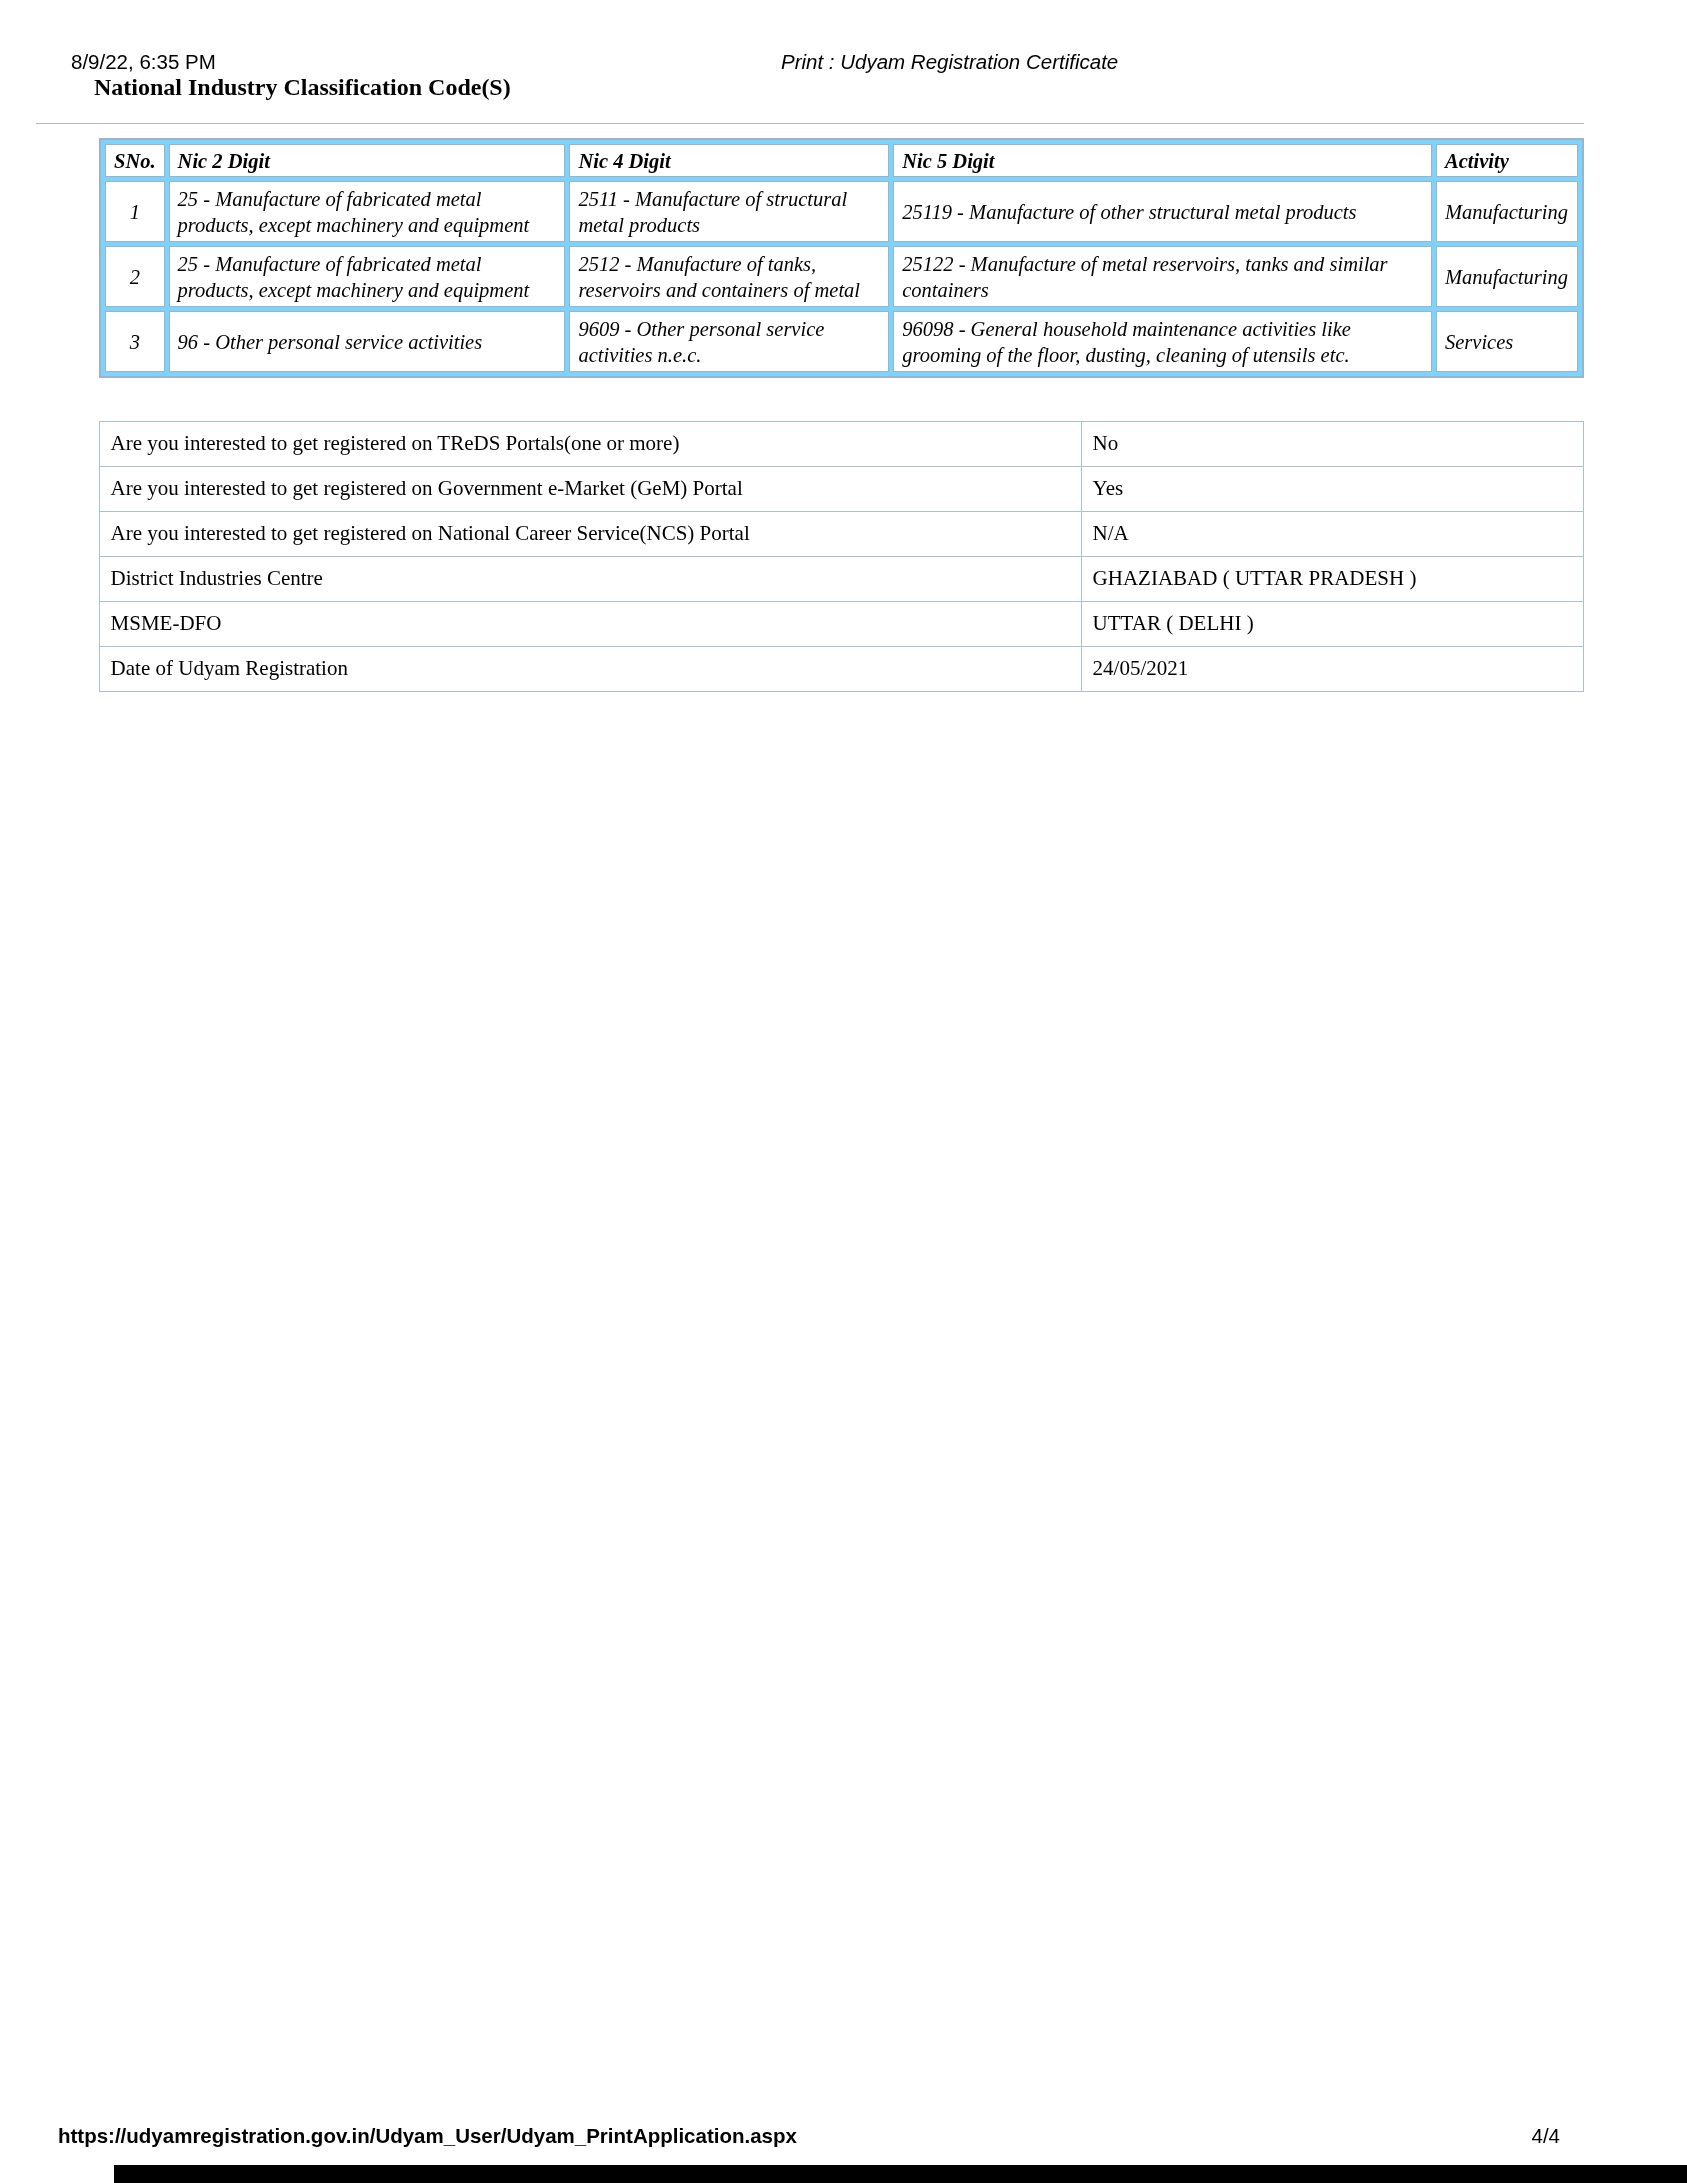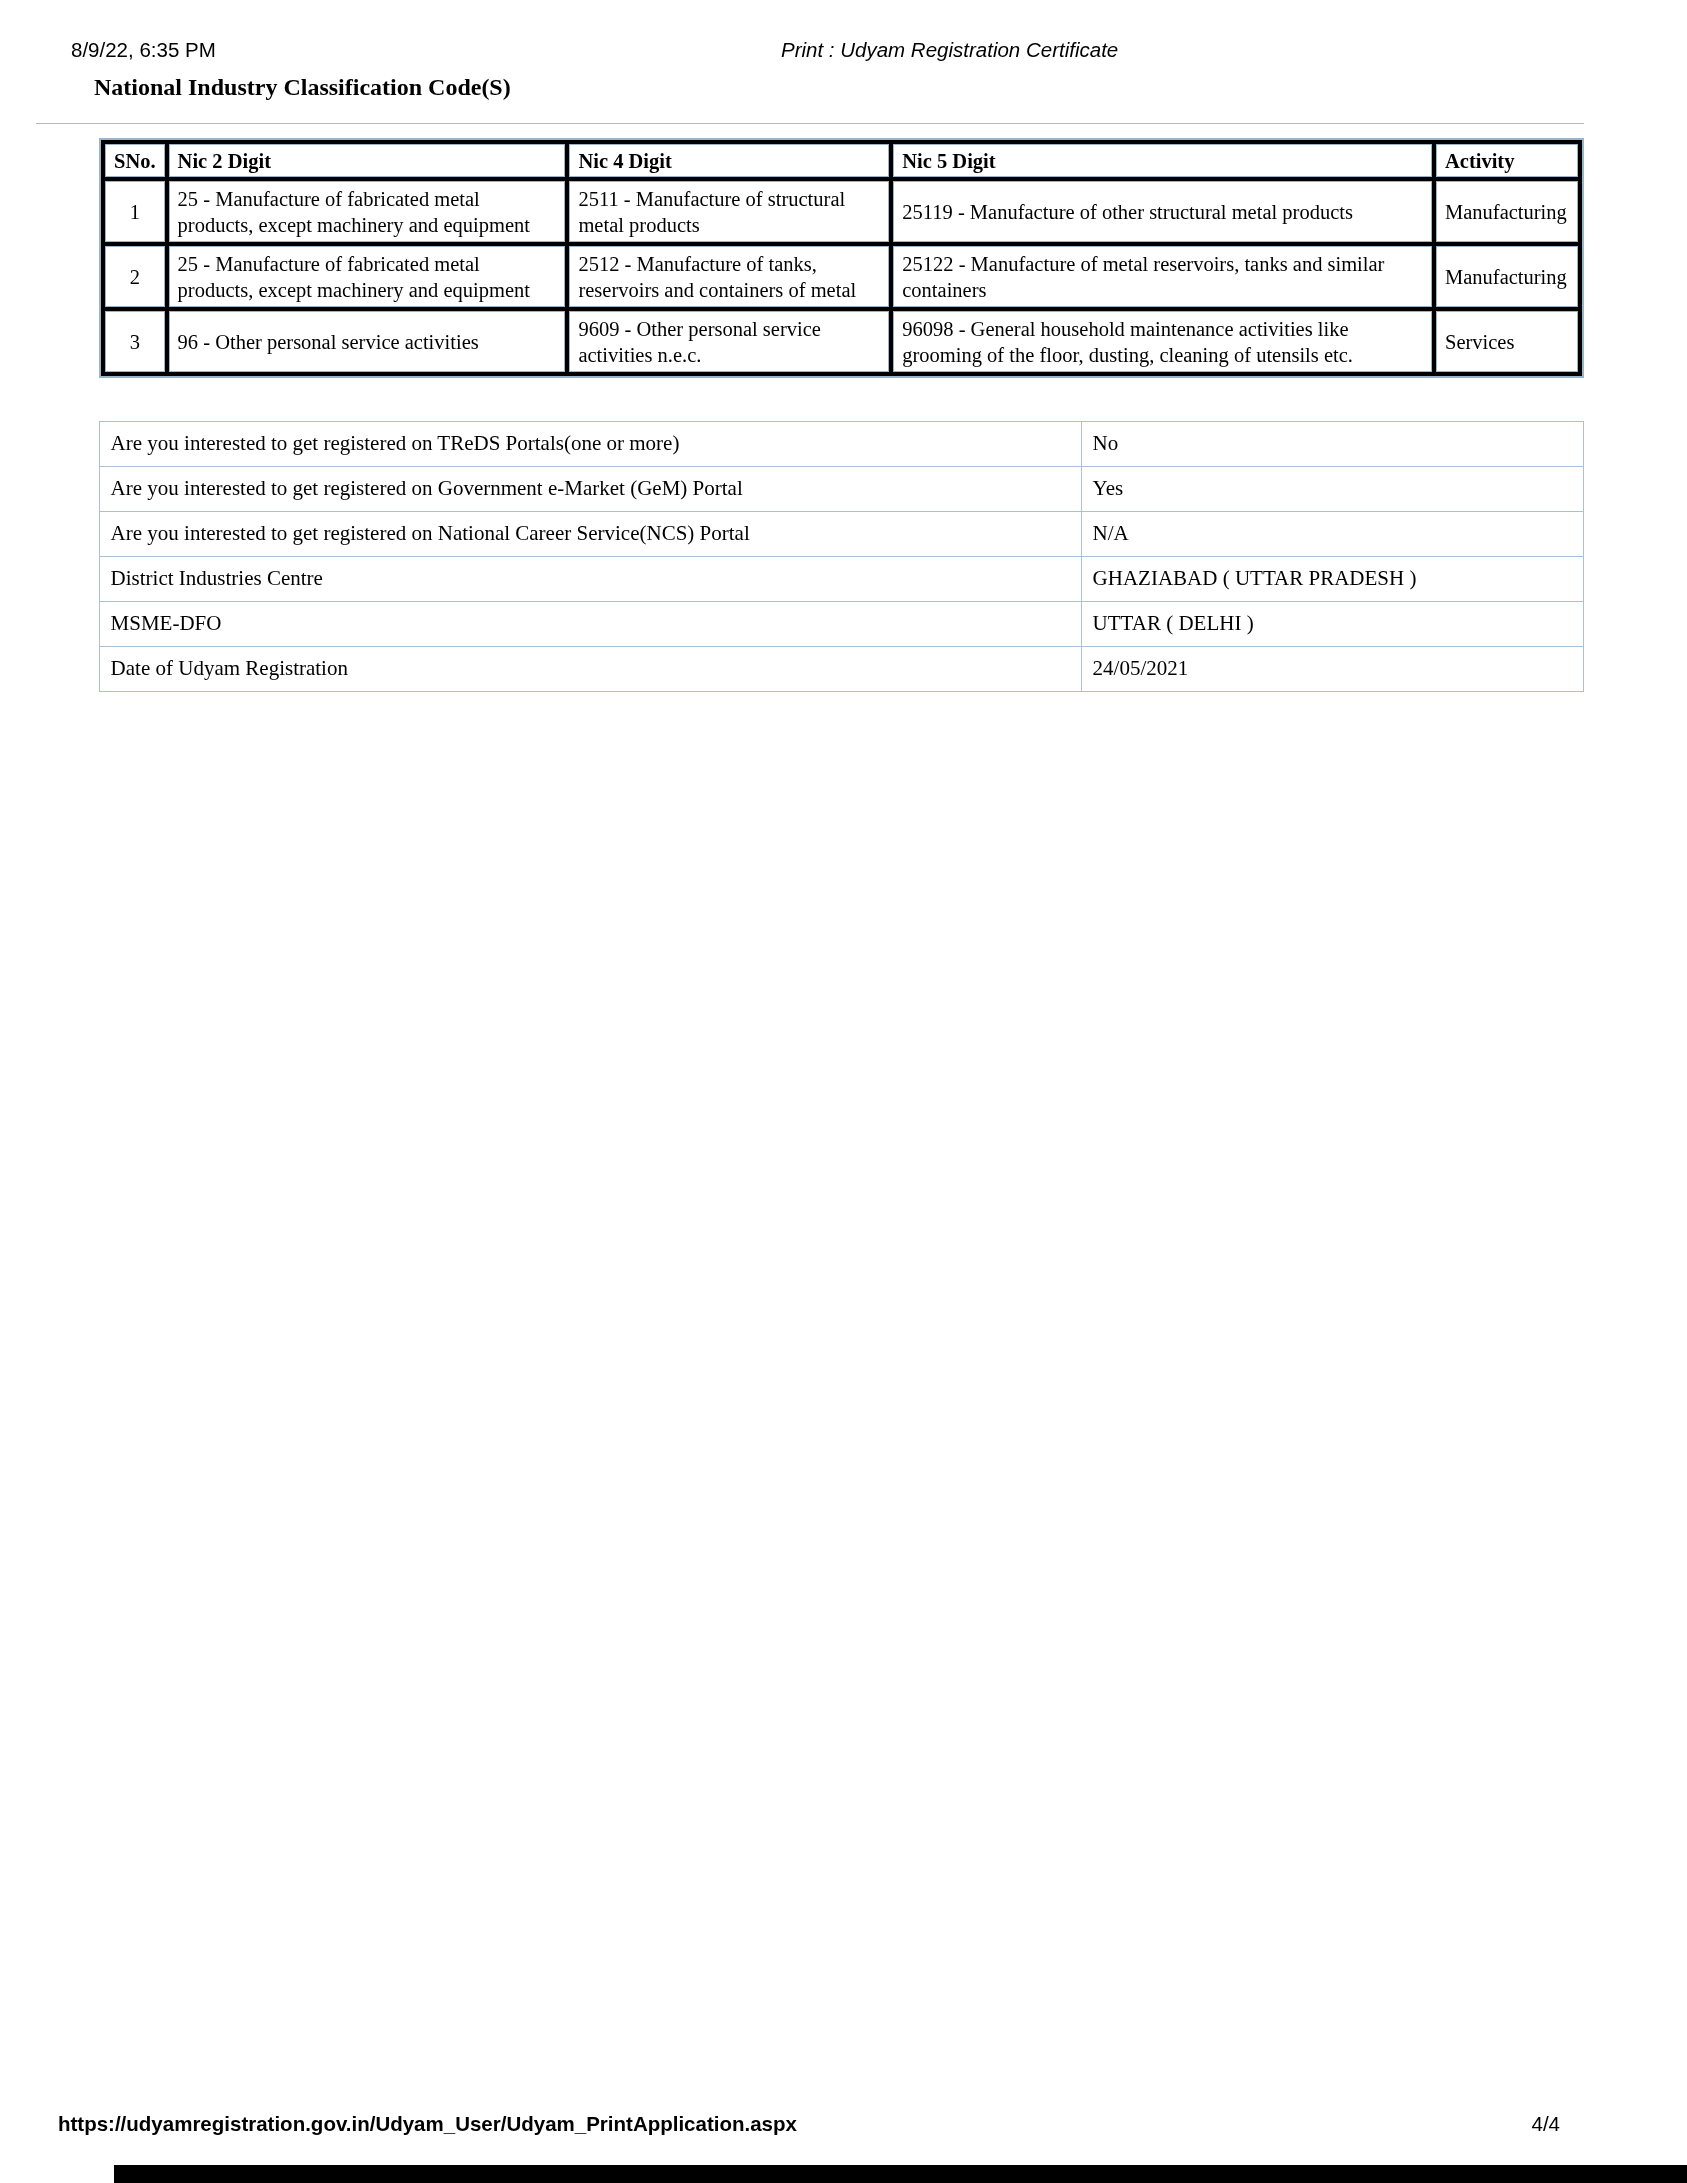--- a/index.html
+++ b/index.html
@@ -17,20 +17,21 @@
     color: #000;
     overflow: hidden;
   }
 
   
   .print-meta {
     position: absolute;
     font-family: "Liberation Sans", sans-serif;
     font-size: 20.5px;
     white-space: nowrap;
+    margin-top: 12px;
   }
   .hdr-datetime { top: 38px; left: 71px; }
   .hdr-title    { top: 38px; left: 781px; font-style: italic; }
   .ftr-url      { top: 2112px; left: 58px; font-weight: bold; }
   .ftr-page     { top: 2112px; right: 127px; text-align: right; }
 
   
   .section-title {
     position: absolute;
     top: 74px;
@@ -52,21 +53,22 @@
 
   
   .nic-table {
     position: absolute;
     top: 138px;
     left: 99px;
     width: 1485px;
     border-collapse: separate;
     border-spacing: 4.6px;
     border: 2px solid var(--t1b);
-    background: #000000;
+    background: #7dd3fc;
+    font-style: italic;
   }
   .nic-table th, .nic-table td {
     border: 1.3px solid var(--t1b);
     font-size: 20.5px;
     line-height: 1.28;
     padding: 2.6px 8px;
     text-align: left;
     vertical-align: middle;
     background: #fff;
   }

